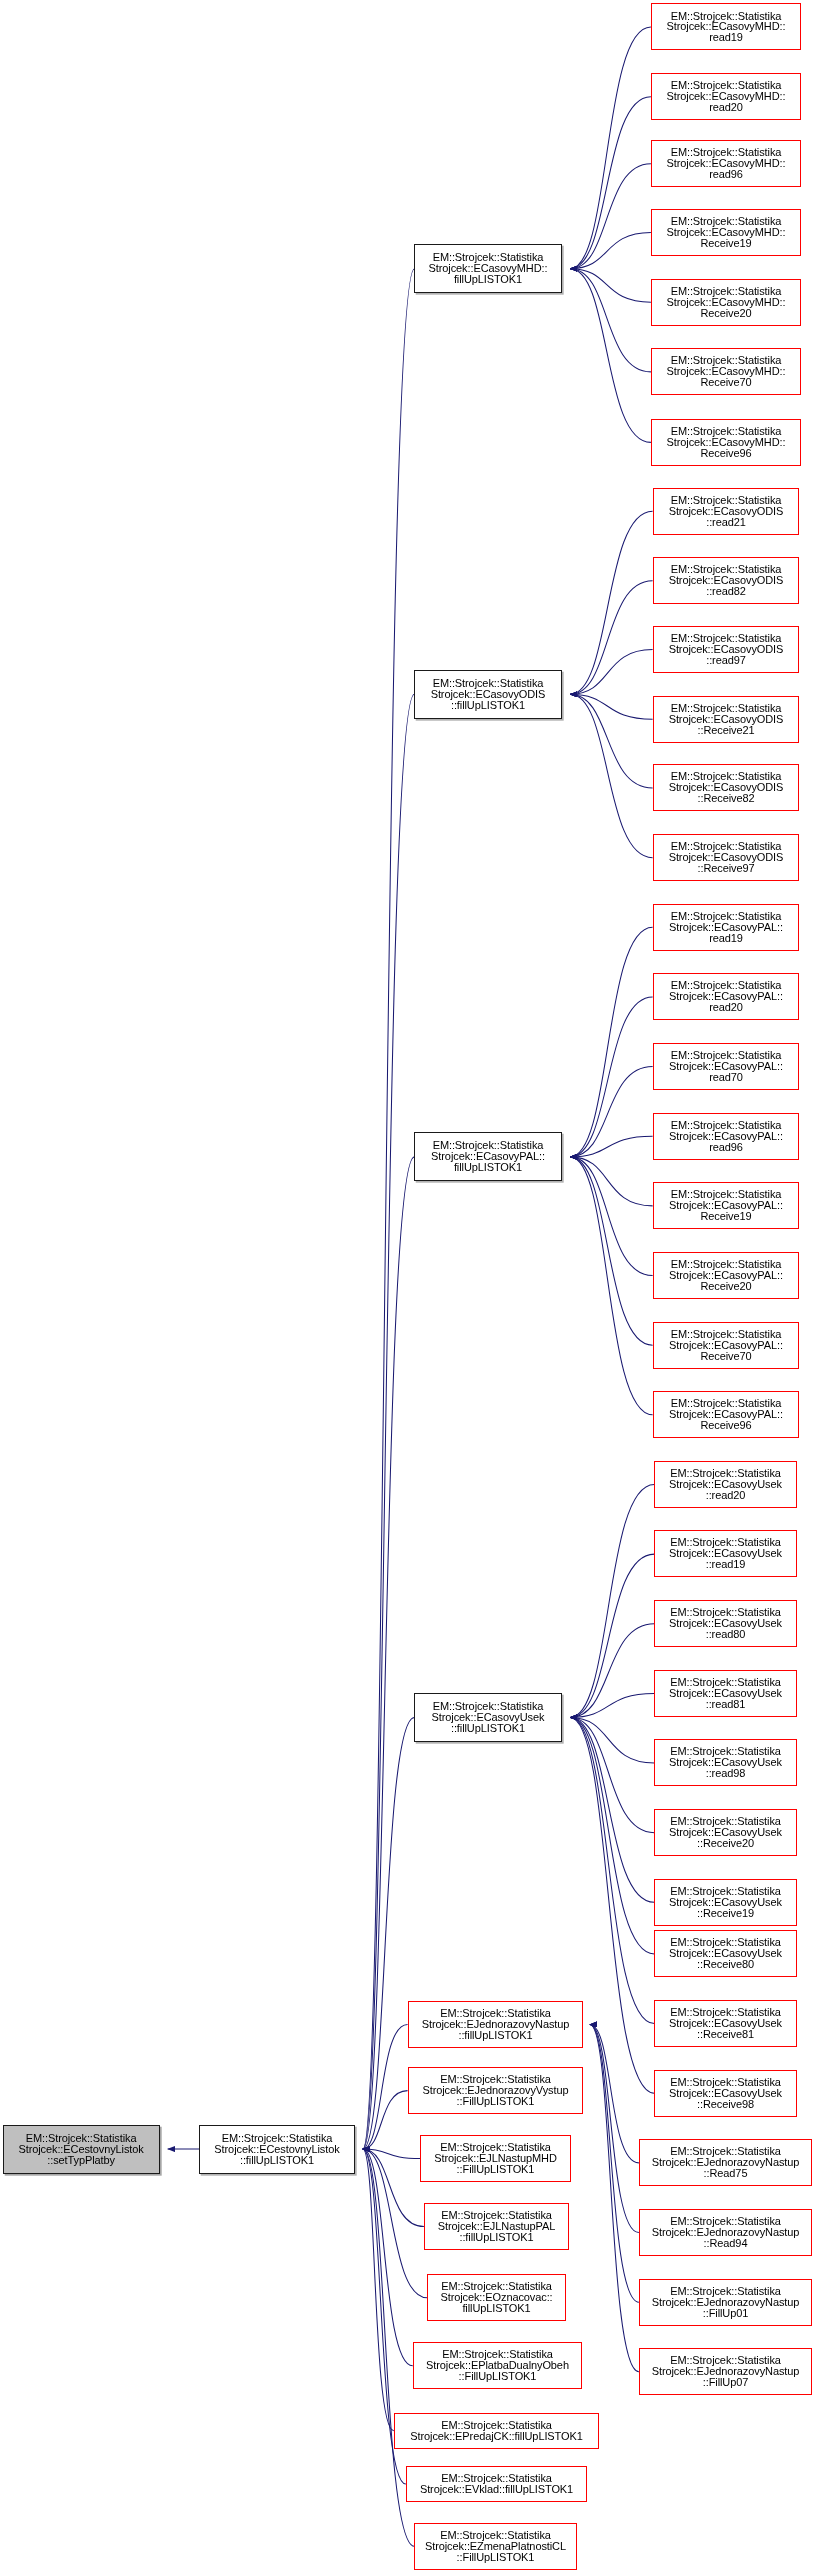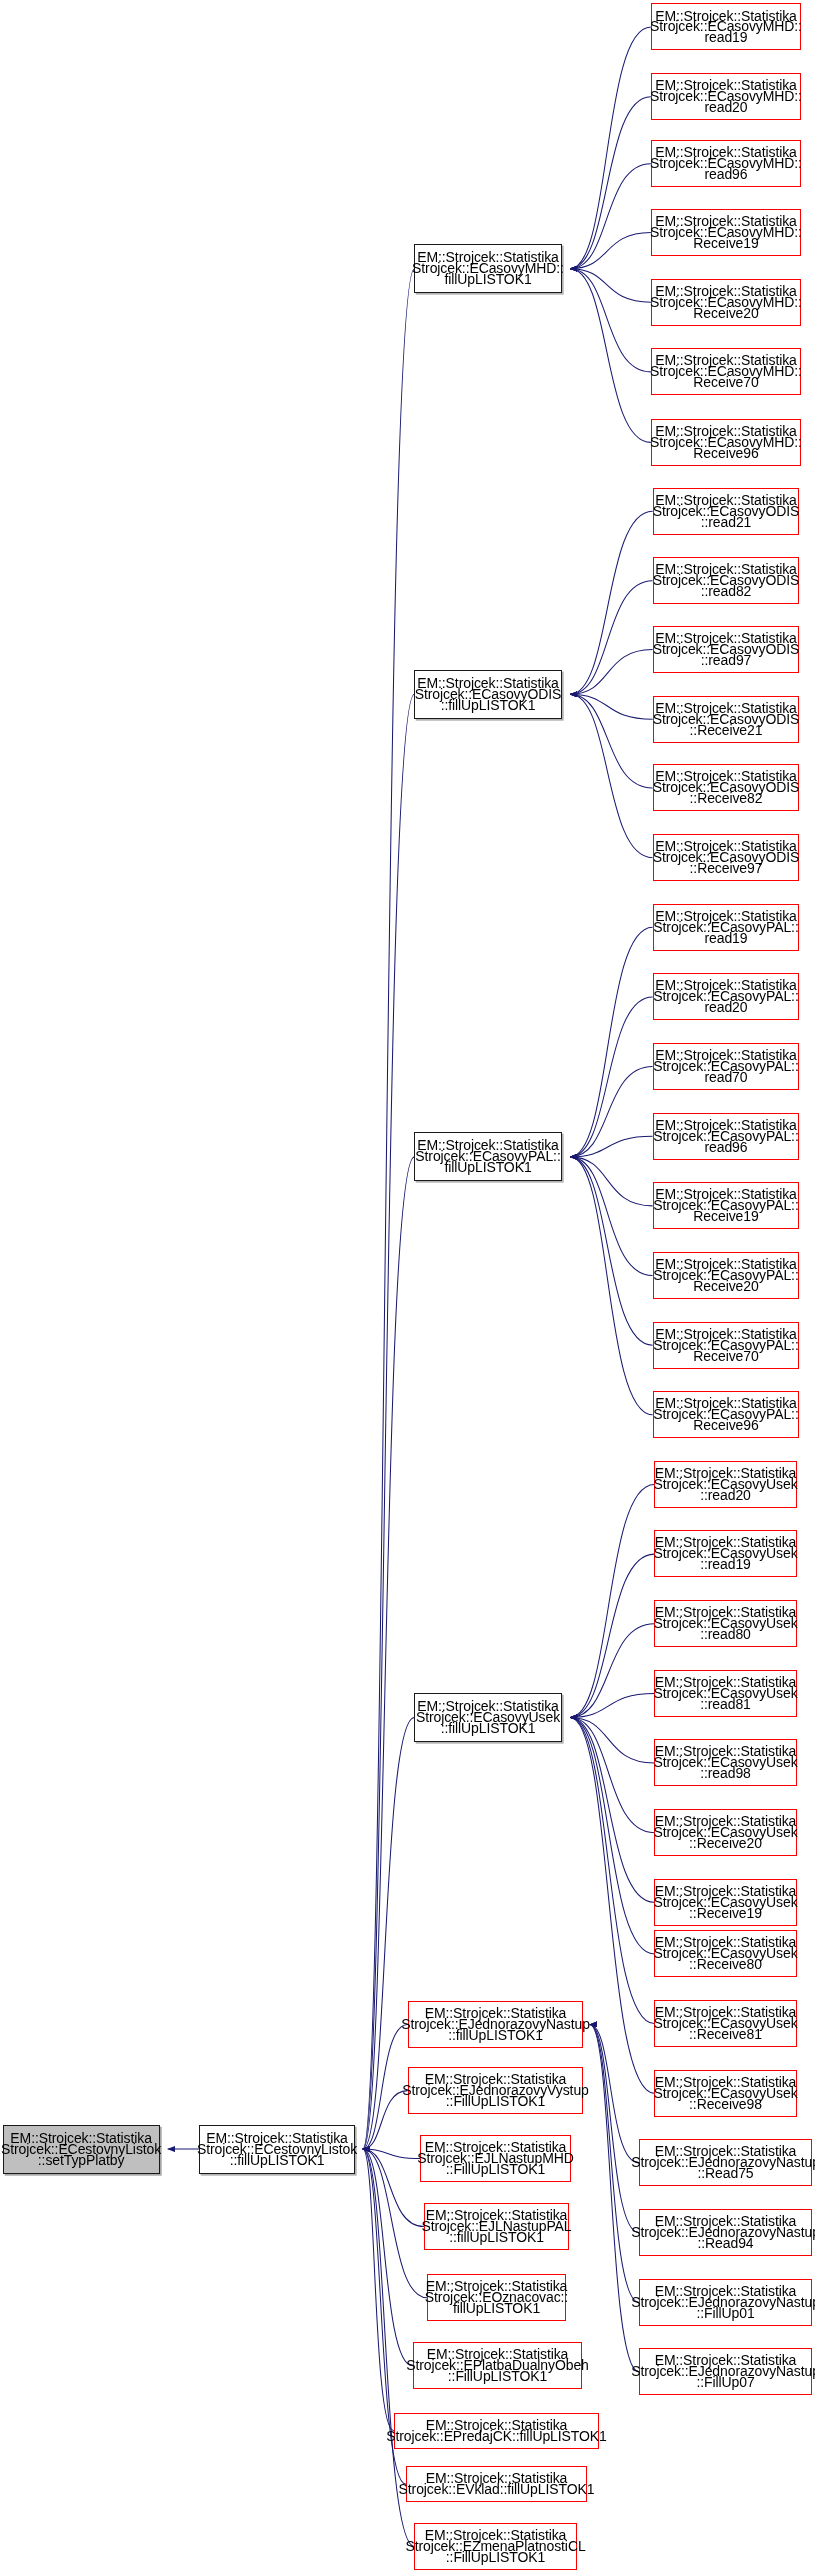--- a/index.html
+++ b/index.html
@@ -12,21 +12,21 @@
     overflow:hidden;
   }
   #edges{position:absolute;left:0;top:0;width:816px;height:2576px;pointer-events:none;}
   .node{
     position:absolute;
     box-sizing:border-box;
     display:flex;
     align-items:center;
     justify-content:center;
     text-align:center;
-    font-size:14px;
+    font-size:11px;
     line-height:10.8px;
     color:#000000;
     background:#ffffff;
     letter-spacing:-0.1px;
     white-space:pre-line;
     padding:0.9px 2.6px;
   }
   .node.red{border:0.9px solid #ff0000;}
   .node.black{border:0.9px solid #1a1a1a;}
   .node.current{

